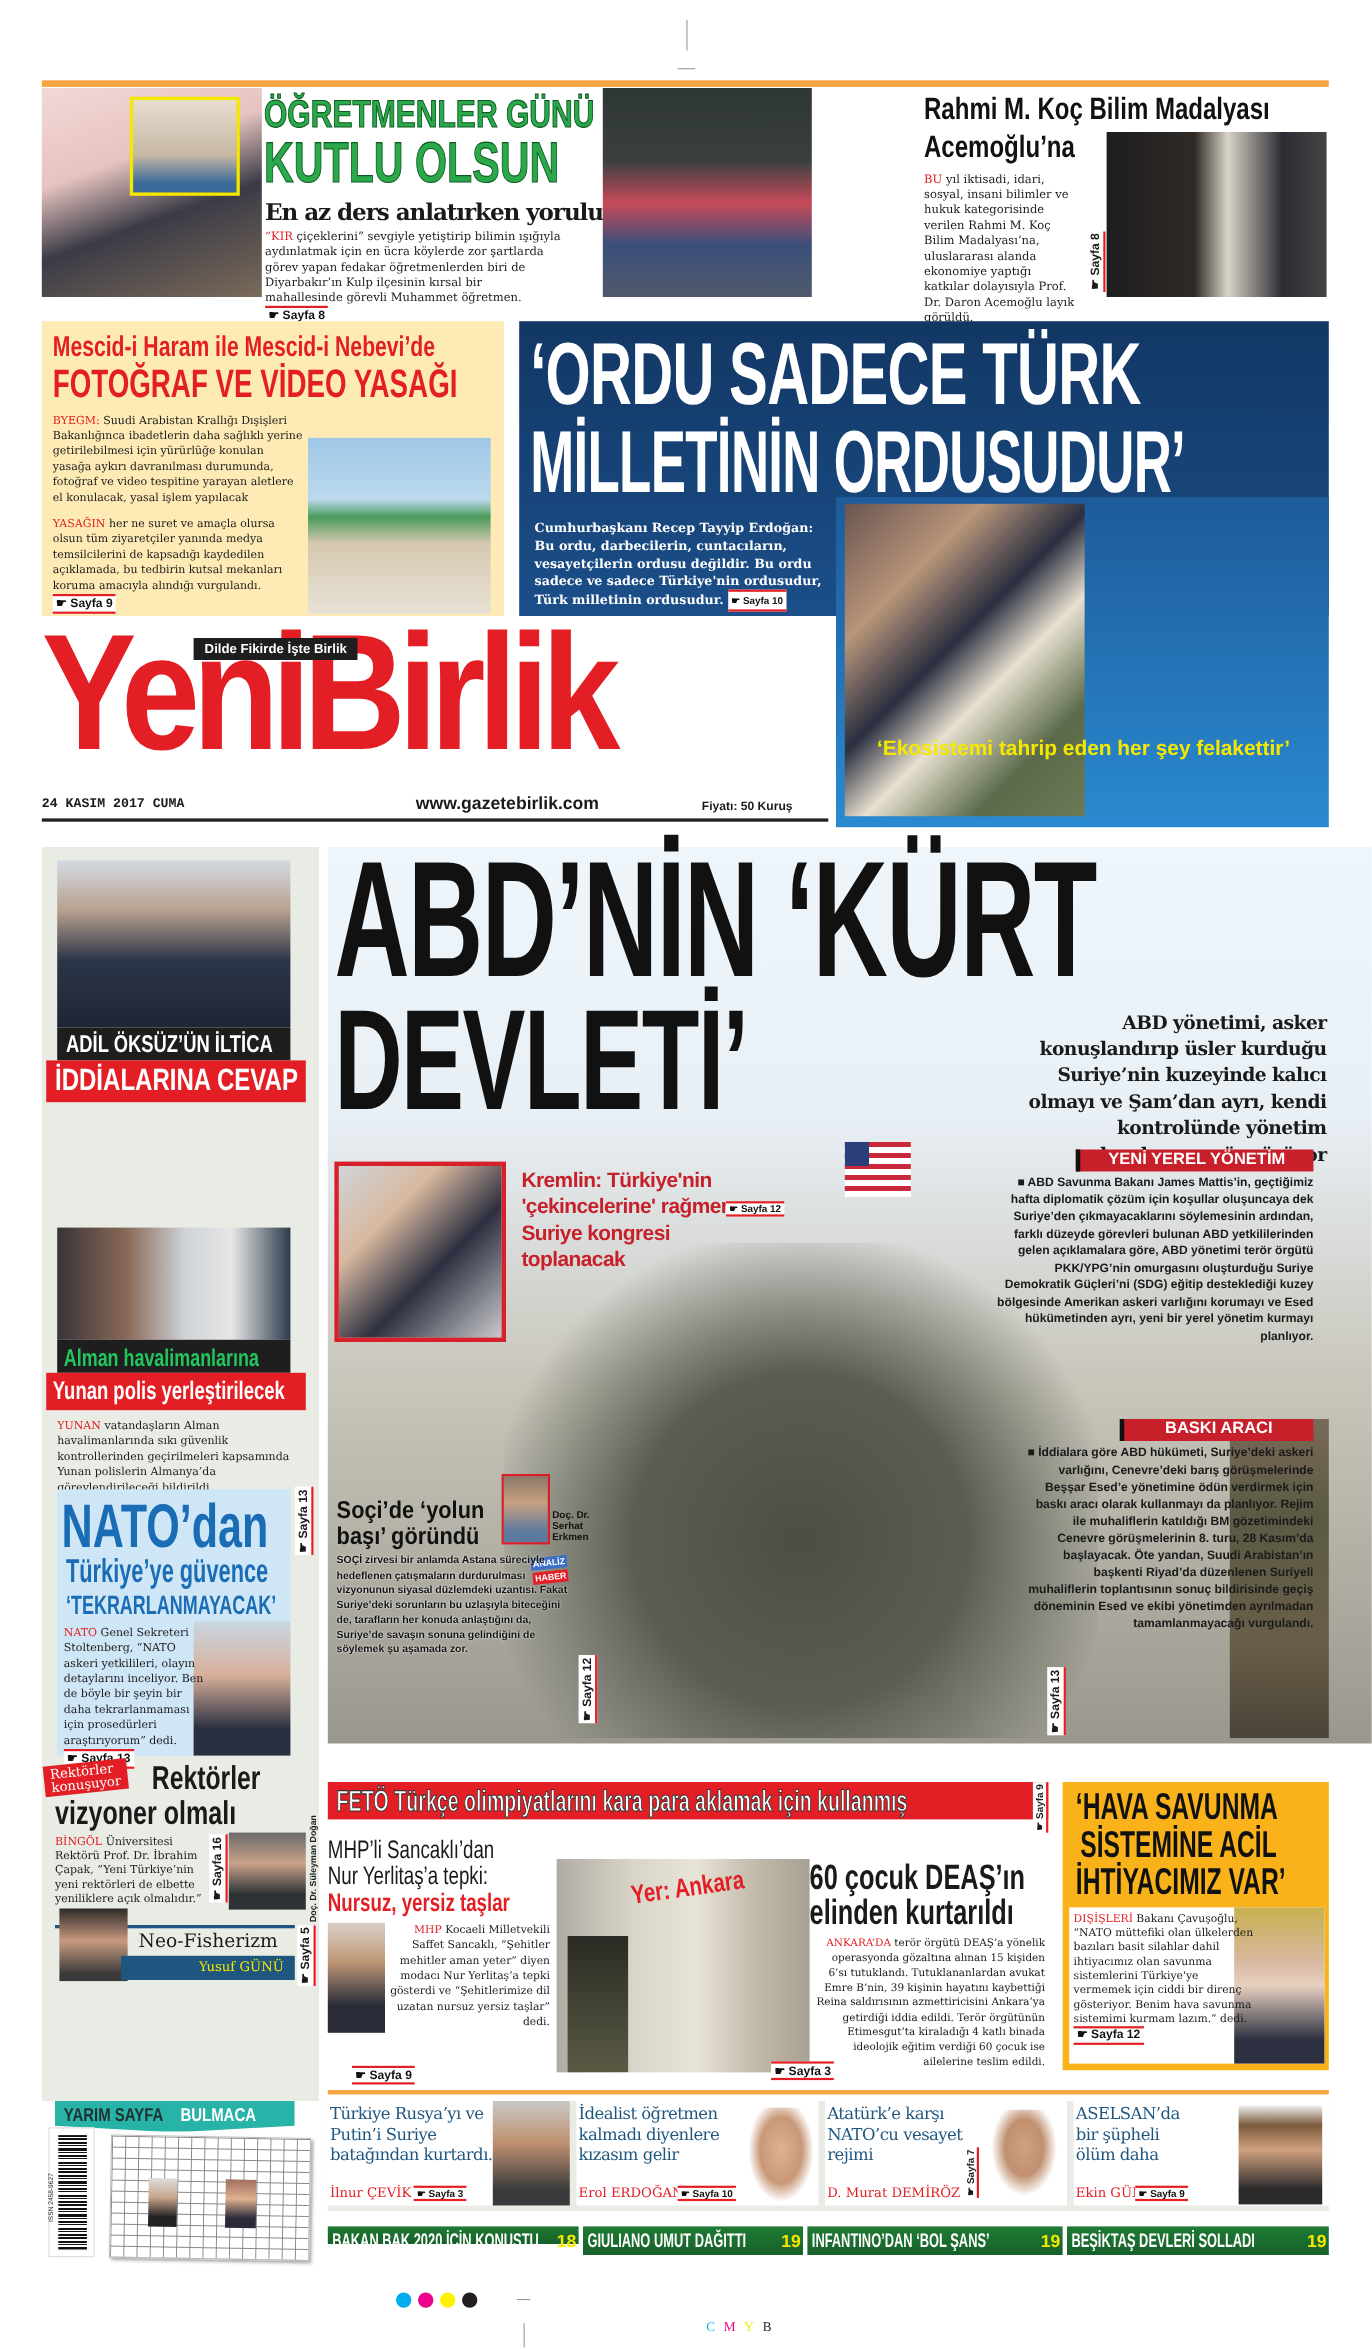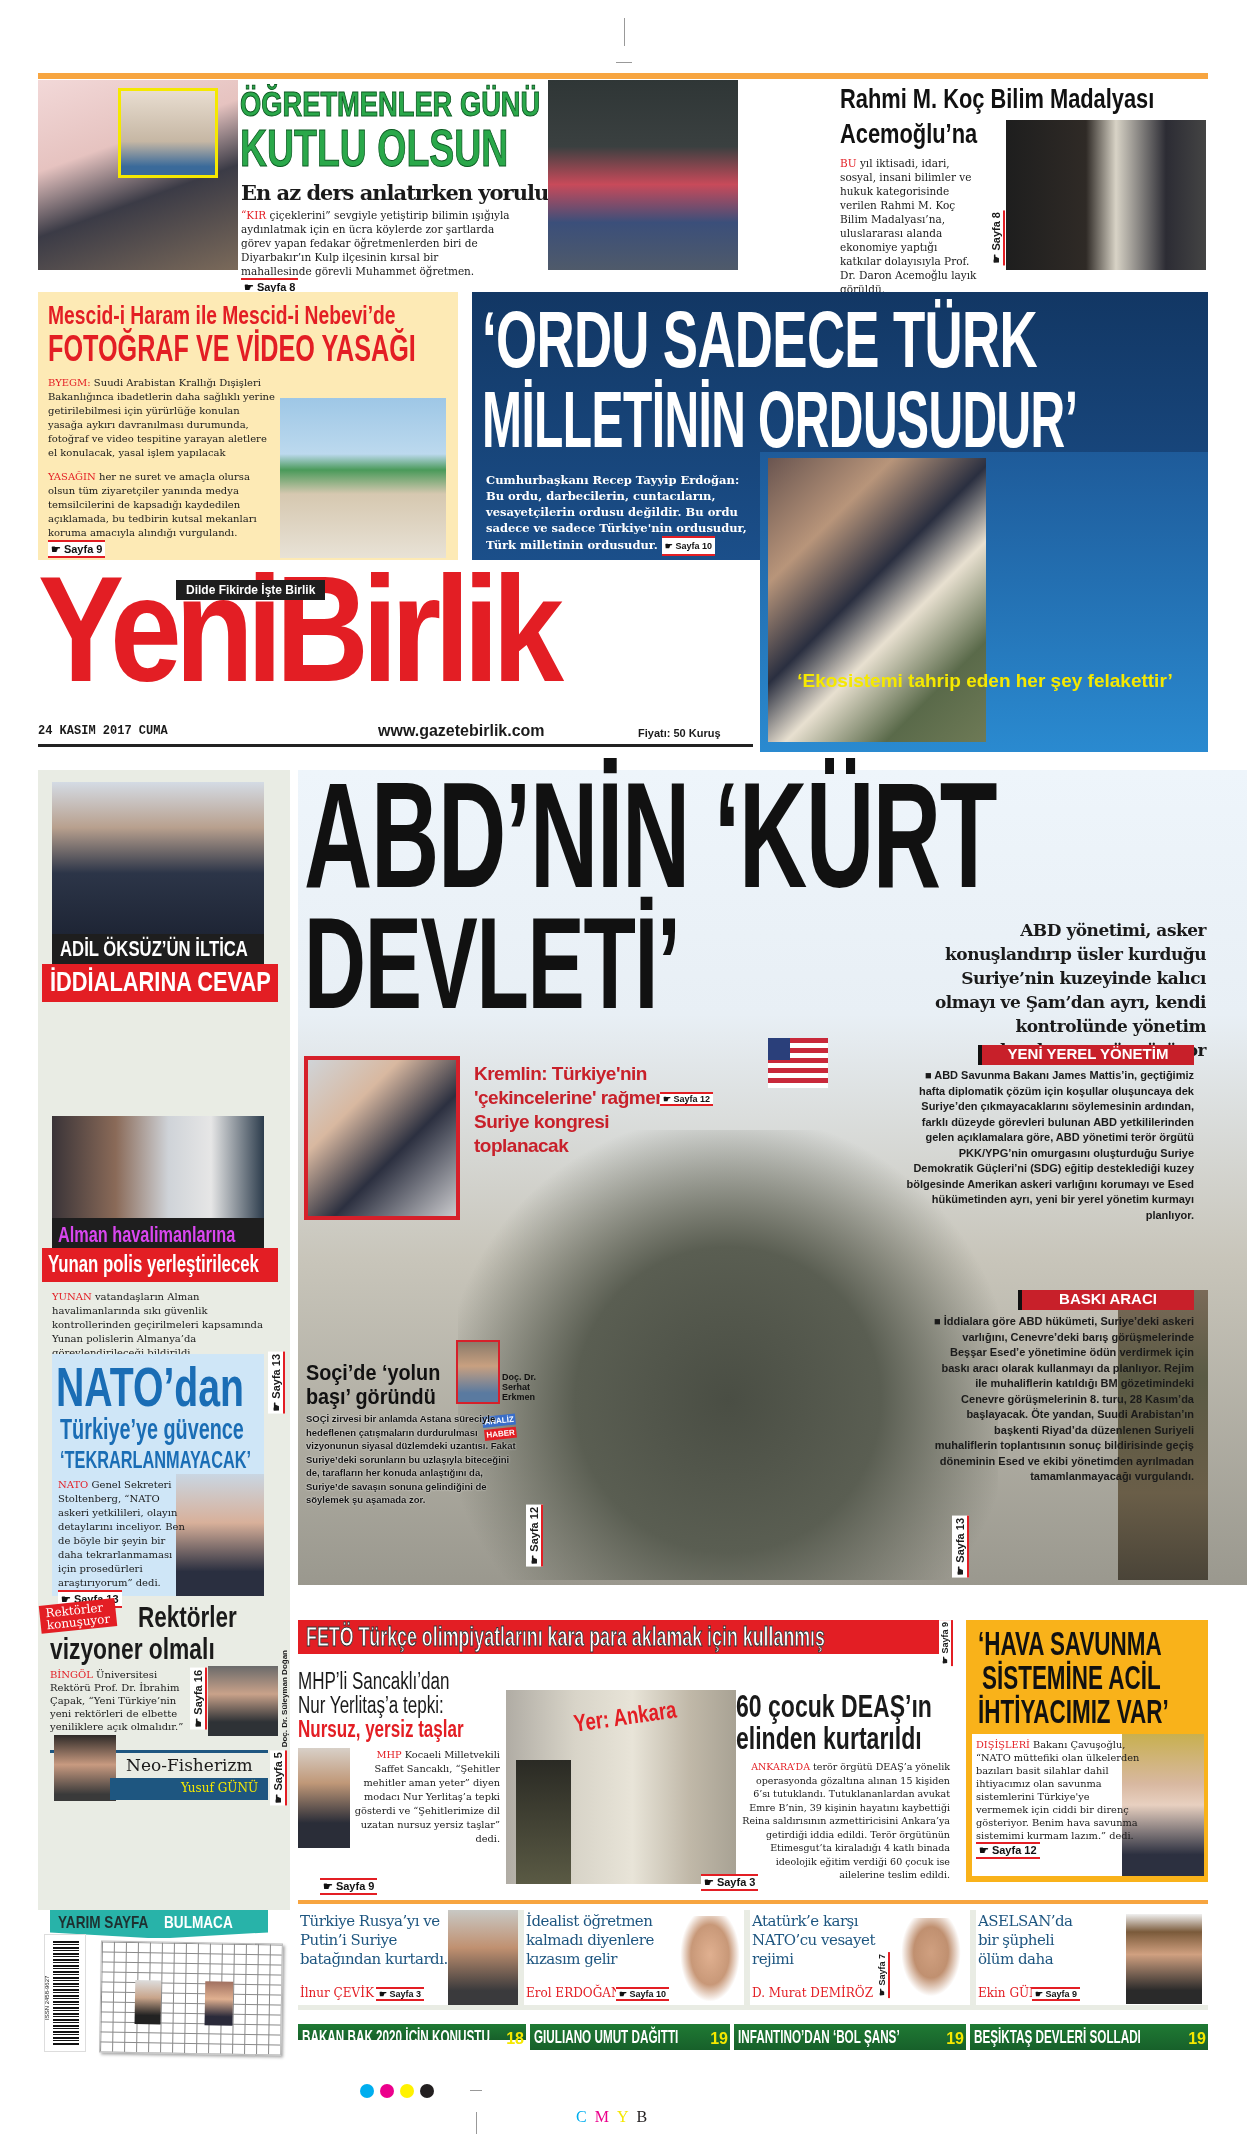--- a/index.html
+++ b/index.html
@@ -82,21 +82,21 @@
   <div class="abs" style="left:0;top:172px;width:715px;height:3px;background:#222"></div>
 </header>
 
 <aside class="abs" style="left:38px;top:770px;width:252px;height:1140px;background:#e9ece4">
 
   <div class="photo" style="left:14px;top:12px;width:212px;height:152px;background:linear-gradient(180deg,#d4dbe4 0%,#b8a08e 30%,#2c3548 60%,#1e2535 100%)"></div>
   <div class="abs cond" style="left:14px;top:164px;width:212px;height:30px;background:#1e1e1e;color:#fff;font-size:22px;padding:2px 8px;transform:none"><span style="display:inline-block;transform:scaleX(.76);transform-origin:left">ADİL ÖKSÜZ’ÜN İLTİCA</span></div>
   <div class="abs cond" style="left:4px;top:194px;width:236px;height:38px;background:#e31e24;color:#fff;font-size:28px;padding:2px 8px;transform:none"><span style="display:inline-block;transform:scaleX(.78);transform-origin:left">İDDİALARINA CEVAP</span></div>
 
   <div class="photo" style="left:14px;top:346px;width:212px;height:102px;background:linear-gradient(90deg,#3a3438 0%,#8a6a58 30%,#cfd3d8 55%,#e6e6e6 75%,#2c3c4c 100%)"></div>
-  <div class="abs cond" style="left:14px;top:448px;width:212px;height:30px;background:#1e1e1e;color:#d946ef;font-size:22px;padding:4px 6px;transform:none"><span style="display:inline-block;transform:scaleX(.74);transform-origin:left">Alman havalimanlarına</span></div>
+  <div class="abs cond" style="left:14px;top:448px;width:212px;height:30px;background:#1e1e1e;color:#22c55e;font-size:22px;padding:4px 6px;transform:none"><span style="display:inline-block;transform:scaleX(.74);transform-origin:left">Alman havalimanlarına</span></div>
   <div class="abs cond" style="left:4px;top:478px;width:236px;height:34px;background:#e31e24;color:#fff;font-size:23px;padding:3px 6px;transform:none"><span style="display:inline-block;transform:scaleX(.73);transform-origin:left">Yunan polis yerleştirilecek</span></div>
   <p class="abs serif" style="left:14px;top:520px;width:222px;font-size:10px;line-height:14px">
     <span class="red">YUNAN</span><span> vatandaşların Alman havalimanlarında sıkı güvenlik kontrollerinden geçirilmeleri kapsamında Yunan polislerin Almanya’da görevlendirileceği bildirildi.</span>
   </p>
 
   <div class="abs" style="left:14px;top:584px;width:212px;height:242px;background:#cfe6f7">
     <div class="abs cond" style="left:4px;top:0;font-size:56px;color:#1a6db5;transform:scaleX(.7)">NATO’dan</div>
     <div class="abs cond" style="left:8px;top:58px;font-size:30px;color:#1a6db5;transform:scaleX(.66)">Türkiye’ye güvence</div>
     <div class="abs cond" style="left:8px;top:92px;font-size:24px;color:#1a6db5;transform:scaleX(.68)">‘TEKRARLANMAYACAK’</div>
     <div class="photo" style="left:124px;top:120px;width:88px;height:122px;background:linear-gradient(180deg,#c9d6e2 0%,#d8b09a 40%,#2a2f40 80%)"></div>
@@ -260,15 +260,15 @@
 </div>
 
 <div class="abs" style="left:360px;top:2084px;display:flex;gap:6px">
   <span style="width:14px;height:14px;border-radius:50%;background:#00aeef;display:inline-block"></span>
   <span style="width:14px;height:14px;border-radius:50%;background:#ec008c;display:inline-block"></span>
   <span style="width:14px;height:14px;border-radius:50%;background:#fff200;display:inline-block"></span>
   <span style="width:14px;height:14px;border-radius:50%;background:#231f20;display:inline-block"></span>
 </div>
 <div class="crop-mark" style="left:470px;top:2090px;width:12px;height:1px"></div>
 <div class="crop-mark" style="left:476px;top:2112px;width:1px;height:22px"></div>
-<div class="abs" style="left:576px;top:2108px;font-family:'Liberation Serif',serif;font-size:16px;letter-spacing:8px">
+<div class="abs" style="left:642px;top:2108px;font-family:'Liberation Serif',serif;font-size:12px;letter-spacing:8px">
   <span style="color:#00aeef">C</span><span style="color:#ec008c">M</span><span style="color:#f5e800">Y</span><span style="color:#231f20">B</span>
 </div>
 
 </body></html>

